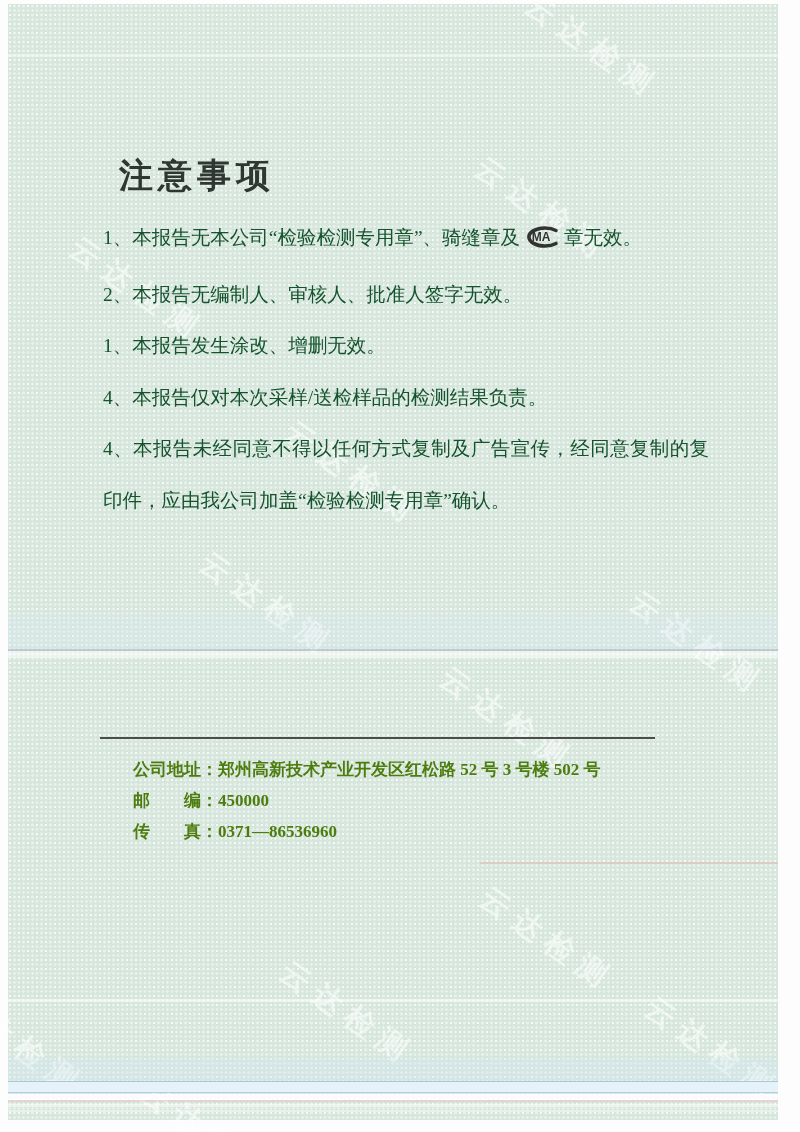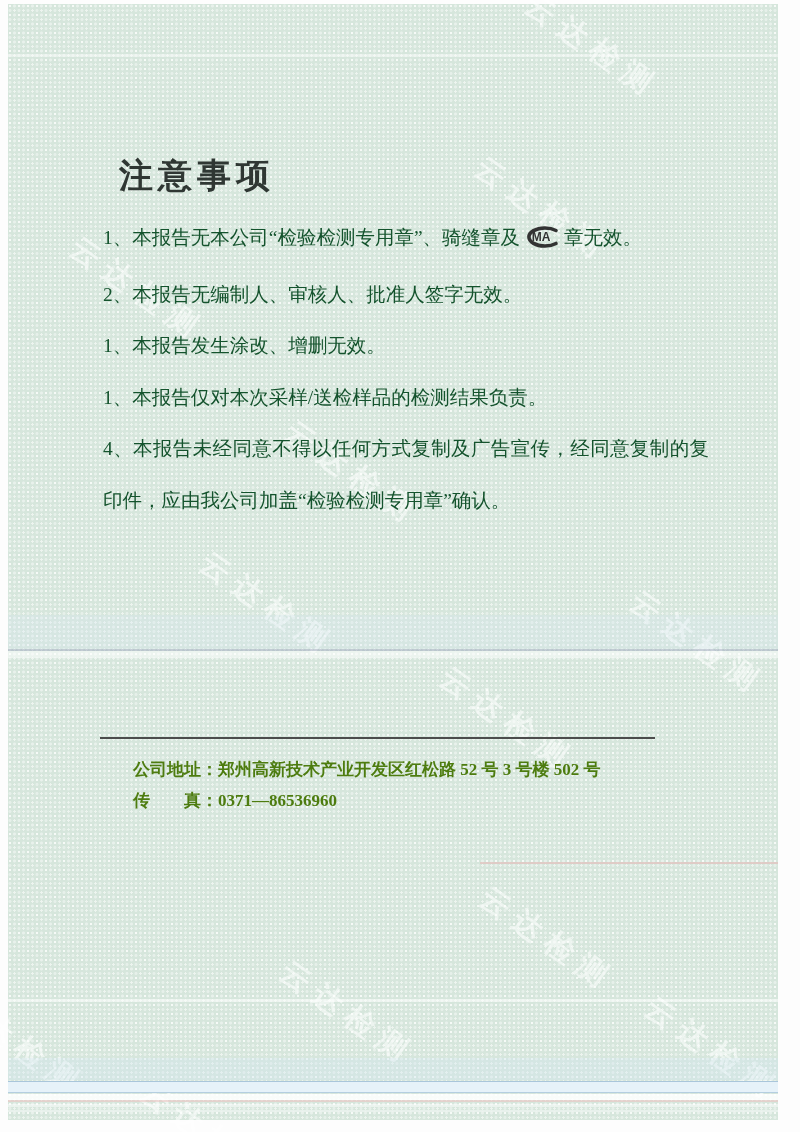--- a/index.html
+++ b/index.html
@@ -102,23 +102,24 @@
 
   <h1 class="doc-title">注意事项</h1>
 
   <div class="notes">
     <p><span>1、本报告无本公司“检验检测专用章”、骑缝章及</span><span class="cma"><svg width="40" height="24" viewBox="0 0 40 24">
             <path d="M34 5.5 A16 9 0 1 0 34 18.5" fill="none" stroke="#333333" stroke-width="3.6" stroke-linecap="round"></path>
             <text x="19" y="16.4" text-anchor="middle" font-size="12" font-weight="bold" font-family="Liberation Sans, sans-serif" fill="#333333">MA</text>
           </svg></span><span>章无效。</span></p>
     <p>2、本报告无编制人、审核人、批准人签字无效。</p>
     <p>1、本报告发生涂改、增删无效。</p>
-    <p>1、本报告仅对本次采样/送检样品的检测结果负责。</p>
+    <p>4、本报告仅对本次采样/送检样品的检测结果负责。</p>
     <p>4、本报告未经同意不得以任何方式复制及广告宣传，经同意复制的复印件，应由我公司加盖“检验检测专用章”确认。</p>
   </div>
 
   <div class="divider"></div>
 
   <div class="footer">
     <div class="frow"><span>公司地址：</span><span>郑州高新技术产业开发区红松路 52 号 3 号楼 502 号</span></div>
+    <div class="frow"><span>邮　　编：</span><span>450000</span></div>
     <div class="frow"><span>传　　真：</span><span>0371—86536960</span></div>
   </div>
 </div>
 
 </body></html>

